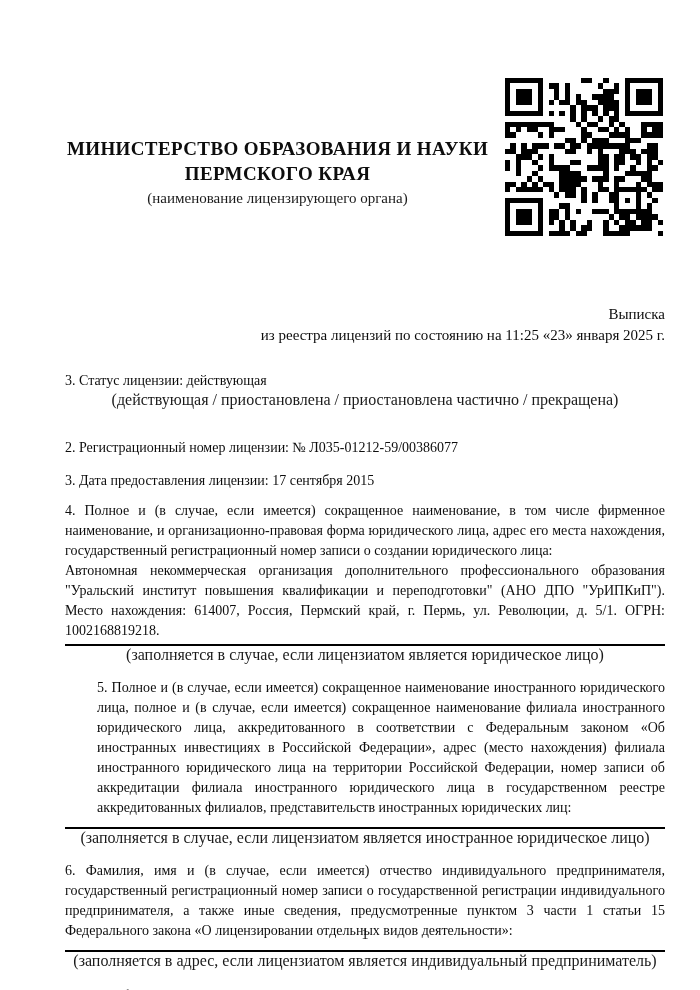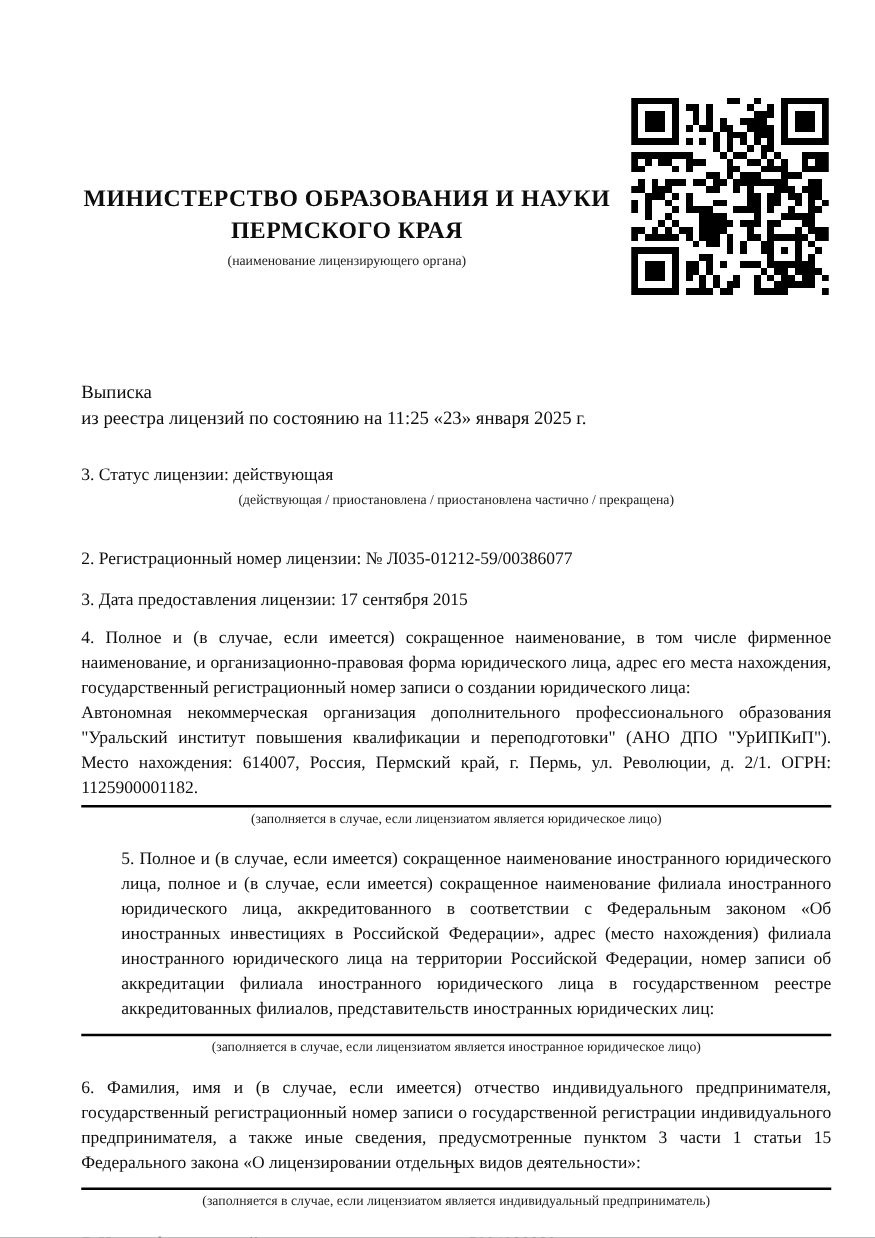--- a/index.html
+++ b/index.html
@@ -10,64 +10,64 @@
     margin: 0 auto;
     background: #ffffff;
     color: #0d0d0d;
     font-family: "Liberation Serif", "DejaVu Serif", serif;
     overflow: hidden;
   }
   
   .ministry {
     position: absolute;
     left: 45px;
-    top: 147px;
+    top: 136px;
     width: 465px;
     text-align: center;
   }
   .m-line1, .m-line2 {
     font-weight: bold;
     font-size: 19px;
     line-height: 25px;
     letter-spacing: 0.4px;
   }
   .m-note {
-    font-size: 11px;
+    font-size: 15px;
     line-height: 14px;
     margin-top: 5px;
     color: #1a1a1a;
   }
   .qr {
     position: absolute;
     left: 505px;
     top: 78px;
     width: 158px;
     height: 158px;
   }
   
   .content {
     position: absolute;
     left: 65px;
     top: 304px;
     width: 600px;
     font-size: 14px;
     line-height: 20px;
   }
-  .doc-title { text-align: left; font-size: 15px; line-height: 21px; }
+  .doc-title { text-align: right; font-size: 15px; line-height: 21px; }
   .line  { margin-top: 0; }
   .s1    { margin-top: 25px; }
   .s2    { margin-top: 31px; }
   .s3    { margin-top: 13px; }
   .para  { text-align: justify; }
   .s4t   { margin-top: 10px; }
   .s5t   { margin-top: 16px; margin-left: 32px; }
   .s6t   { margin-top: 16px; }
   .s7    { margin-top: 18px; }
   .note {
-    font-size: 11px;
+    font-size: 16px;
     line-height: 14px;
     text-align: center;
     margin-top: 2px;
     color: #1a1a1a;
   }
   .rule {
     border: none;
     border-top: 2px solid #000;
     margin: 3px 0 0 0;
     height: 0;
@@ -521,30 +521,30 @@
     <div class="doc-title">из реестра лицензий по состоянию на 11:25 «23» января 2025 г.</div>
 
     <div class="line s1">3. Статус лицензии: действующая</div>
     <div class="note">(действующая / приостановлена / приостановлена частично / прекращена)</div>
 
     <div class="line s2">2. Регистрационный номер лицензии: № Л035-01212-59/00386077</div>
 
     <div class="line s3">3. Дата предоставления лицензии: 17 сентября 2015</div>
 
     <div class="para s4t">4. Полное и (в случае, если имеется) сокращенное наименование, в том числе фирменное наименование, и организационно-правовая форма юридического лица, адрес его места нахождения, государственный регистрационный номер записи о создании юридического лица:</div>
-    <div class="para">Автономная некоммерческая организация дополнительного профессионального образования "Уральский институт повышения квалификации и переподготовки" (АНО ДПО "УрИПКиП"). Место нахождения: 614007, Россия, Пермский край, г. Пермь, ул. Революции, д. 2/1. ОГРН: 1125900001182.</div>
+    <div class="para">Автономная некоммерческая организация дополнительного профессионального образования "Уральский институт повышения квалификации и переподготовки" (АНО ДПО "УрИПКиП"). Место нахождения: 614007, Россия, Пермский край, г. Пермь, ул. Революции, д. 5/1. ОГРН: 1002168819218.</div>
     <div class="rule"></div>
     <div class="note">(заполняется в случае, если лицензиатом является юридическое лицо)</div>
 
     <div class="para s5t">5. Полное и (в случае, если имеется) сокращенное наименование иностранного юридического лица, полное и (в случае, если имеется) сокращенное наименование филиала иностранного юридического лица, аккредитованного в соответствии с Федеральным законом «Об иностранных инвестициях в Российской Федерации», адрес (место нахождения) филиала иностранного юридического лица на территории Российской Федерации, номер записи об аккредитации филиала иностранного юридического лица в государственном реестре аккредитованных филиалов, представительств иностранных юридических лиц:</div>
     <div class="rule rule-gap"></div>
     <div class="note">(заполняется в случае, если лицензиатом является иностранное юридическое лицо)</div>
 
     <div class="para s6t">6. Фамилия, имя и (в случае, если имеется) отчество индивидуального предпринимателя, государственный регистрационный номер записи о государственной регистрации индивидуального предпринимателя, а также иные сведения, предусмотренные пунктом 3 части 1 статьи 15 Федерального закона «О лицензировании отдельных видов деятельности»:</div>
     <div class="rule rule-gap"></div>
-    <div class="note">(заполняется в случае, если лицензиатом является индивидуальный предприниматель)</div>
+    <div class="note">(заполняется в адрес, если лицензиатом является индивидуальный предприниматель)</div>
 
     <div class="line s7">7. Идентификационный номер налогоплательщика: 5904988880</div>
   </div>
 
   <div class="footer">1</div>
 
 </div>
 
 </body></html>

